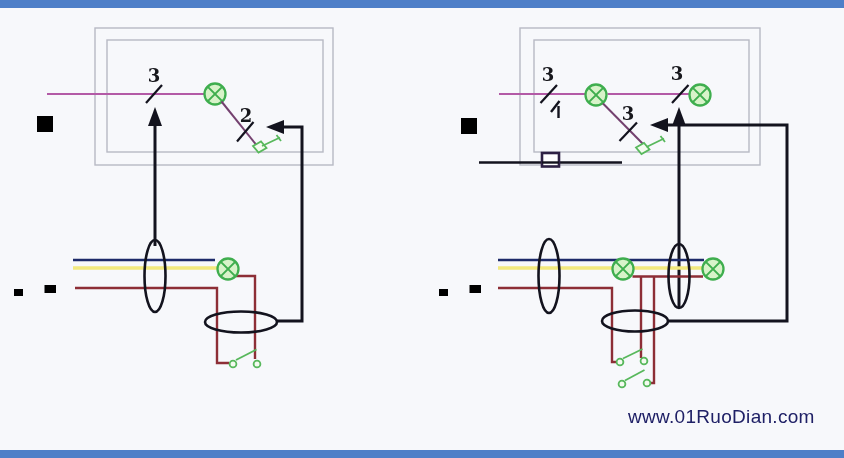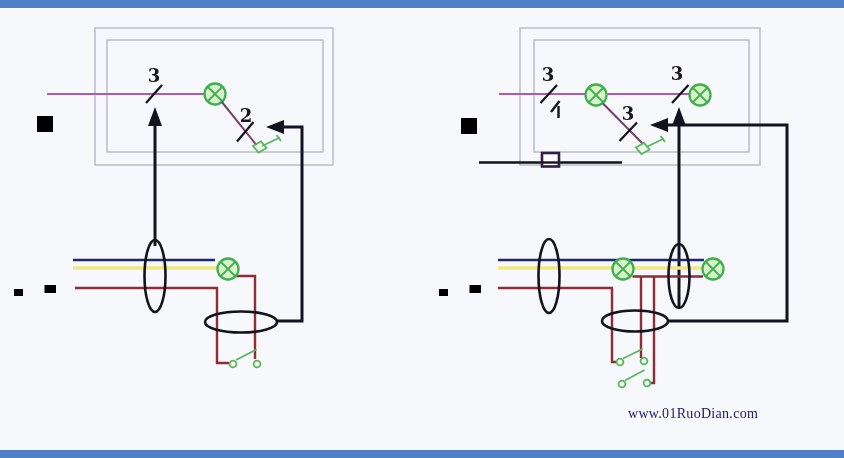--- a/index.html
+++ b/index.html
@@ -12,21 +12,21 @@
   .bar.top{top:0;}
   .bar.bottom{bottom:0;}
   .art{position:absolute;left:0;top:0;}
   .num{
     position:absolute;width:18px;text-align:center;
     font-family:"DejaVu Serif",serif;font-weight:bold;font-size:18px;line-height:19px;
     color:var(--text-ink,#17171c);
   }
   .watermark{
     position:absolute;left:628px;top:406px;width:210px;
-    font-family:Liberation Serif, serif;font-size:14px;letter-spacing:.3px;
+    font-family:Liberation Sans, sans-serif;font-size:19px;letter-spacing:.3px;
     color:var(--watermark-blue,#1f2066);
   }
   
   .gray{stroke:var(--rect-gray,#b7b9c4);fill:none;}
   .ink{stroke:var(--ink,#13131e);fill:none;}
   .arrowhead{fill:var(--ink,#13131e);stroke:none;}
   .plan-wire{stroke:var(--plan-purple,#b35aa6);fill:none;}
   .plan-drop{stroke:var(--plan-drop,#74416f);fill:none;}
   .lamp-body{stroke:var(--lamp-green,#3fae4e);fill:var(--lamp-fill,#d8f3c9);}
   .lamp-x{stroke:var(--lamp-green,#3fae4e);fill:none;}

